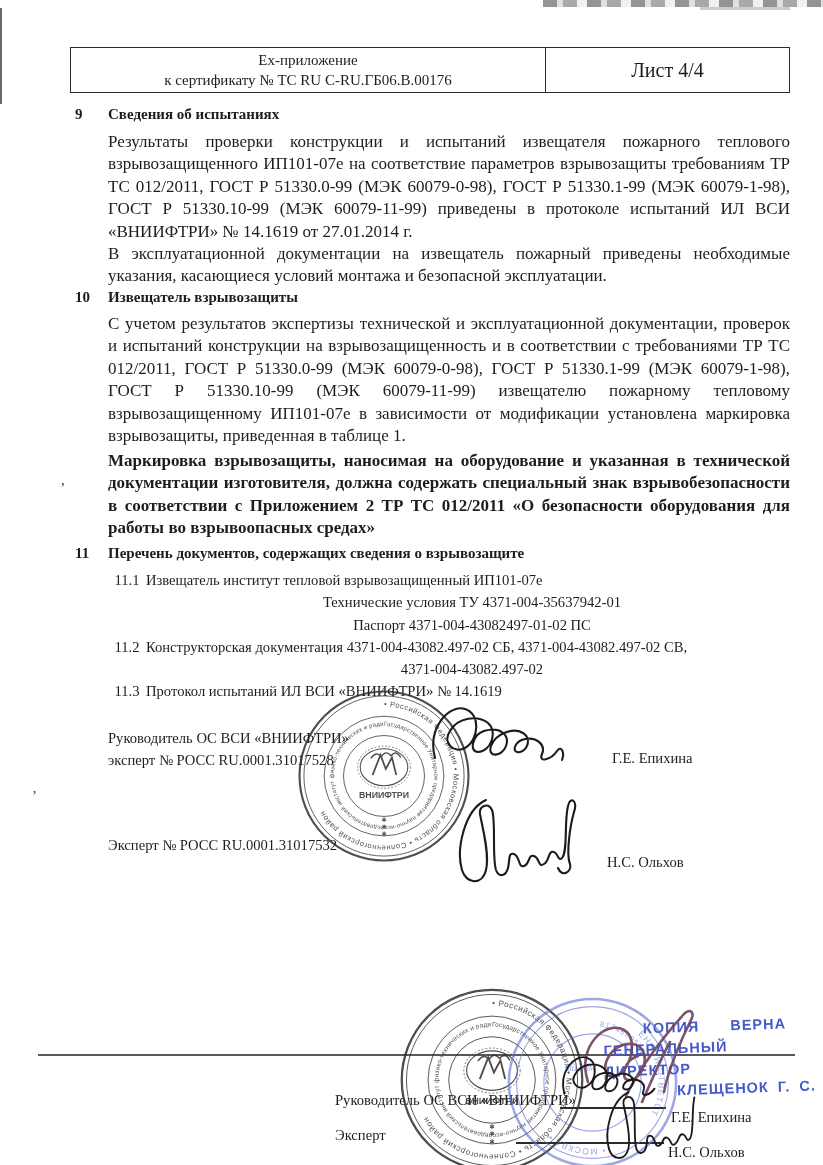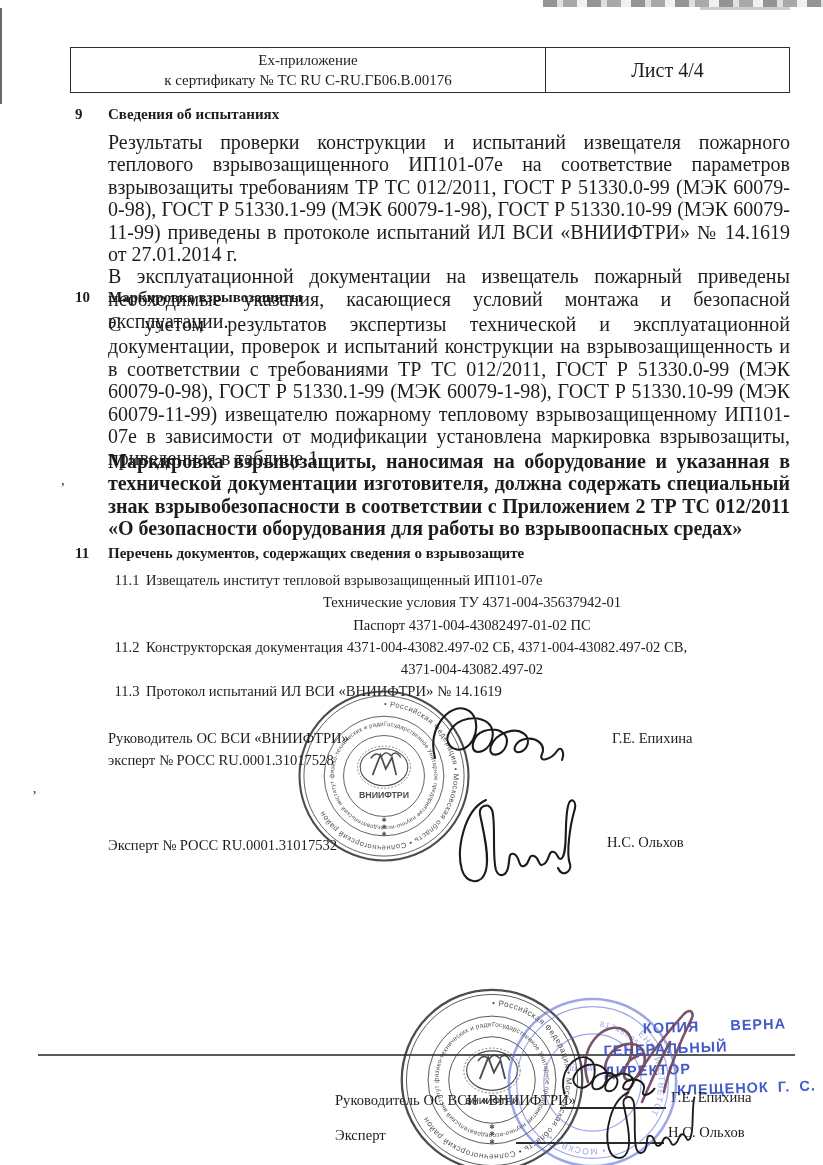--- a/index.html
+++ b/index.html
@@ -19,30 +19,30 @@
   .hdr-table{
     position:absolute;left:70px;top:47px;width:720px;height:46px;
     border:1.6px solid #2b2b2b;display:flex;box-sizing:border-box;
   }
   .hdr-left{flex:1;border-right:1.4px solid #2b2b2b;display:flex;flex-direction:column;
     align-items:center;justify-content:center;font-size:15px;line-height:20px;}
   .hdr-right{width:243px;display:flex;align-items:center;justify-content:center;font-size:20px;}
   
   .sec-head{position:absolute;display:flex;font-weight:bold;font-size:15px;}
   .sec-num{width:33px;}
-  .body-text{position:absolute;left:108px;width:682px;font-size:20px;line-height:22.4px;text-align:justify;}
+  .body-text{position:absolute;left:108px;width:682px;font-size:17px;line-height:22.4px;text-align:justify;}
   .body-text p{margin:0;}
   .bold-par{font-weight:bold;}
   .doc-list{position:absolute;left:108px;width:690px;font-size:14.6px;line-height:22.3px;}
   .doc-item{display:flex;}
   .doc-item .inum{width:38px;flex:none;}
   .doc-sub{padding-left:38px;}
   
   .label{position:absolute;font-size:14.6px;line-height:22px;white-space:nowrap;z-index:2;}
-  .name{position:absolute;font-size:14.6px;white-space:nowrap;z-index:2;}
+  .name{position:absolute;font-size:14.6px;white-space:nowrap;z-index:2;margin-top:20px;}
   .seal{position:absolute;z-index:3;}
   .sig{position:absolute;z-index:4;}
   .longline{position:absolute;left:38px;top:1054px;width:757px;height:2px;background:#3c3c3c;opacity:.85;z-index:1;}
   .sig-underline{position:absolute;height:1.6px;background:#2b2b2b;z-index:2;}
   .copy-stamp{
     position:absolute;left:604px;top:1016px;width:215px;z-index:2;
     font-family:"Liberation Sans",sans-serif;font-weight:bold;font-size:14.5px;line-height:21px;
     transform:rotate(-2deg);letter-spacing:1px;
   }
   .copy-stamp .l1{margin-left:40px;word-spacing:26px;}
@@ -74,21 +74,21 @@
     <span class="sec-num">9</span>
     <span>Сведения об испытаниях</span>
   </div>
   <div class="body-text" style="top:131px;">
     <p>Результаты проверки конструкции и испытаний извещателя пожарного теплового взрывозащищенного ИП101-07е на соответствие параметров взрывозащиты требованиям ТР ТС 012/2011, ГОСТ Р 51330.0-99 (МЭК 60079-0-98), ГОСТ Р 51330.1-99 (МЭК 60079-1-98), ГОСТ Р 51330.10-99 (МЭК 60079-11-99) приведены в протоколе испытаний ИЛ ВСИ «ВНИИФТРИ» № 14.1619 от 27.01.2014 г.</p>
     <p>В эксплуатационной документации на извещатель пожарный приведены необходимые указания, касающиеся условий монтажа и безопасной эксплуатации.</p>
   </div>
 
   <div class="sec-head" style="left:75px;top:289px;">
     <span class="sec-num">10</span>
-    <span>Маркировка взрывозащиты</span>
+    <span>Извещатель взрывозащиты</span>
   </div>
   <div class="body-text" style="top:313px;">
     <p>С учетом результатов экспертизы технической и эксплуатационной документации, проверок и испытаний конструкции на взрывозащищенность и в соответствии с требованиями ТР ТС 012/2011, ГОСТ Р 51330.0-99 (МЭК 60079-0-98), ГОСТ Р 51330.1-99 (МЭК 60079-1-98), ГОСТ Р 51330.10-99 (МЭК 60079-11-99) извещателю пожарному тепловому взрывозащищенному ИП101-07е в зависимости от модификации установлена маркировка взрывозащиты, приведенная в таблице 1.</p>
   </div>
   <div class="body-text" style="top:450px;">
     <p class="bold-par">Маркировка взрывозащиты, наносимая на оборудование и указанная в технической документации изготовителя, должна содержать специальный знак взрывобезопасности в соответствии с Приложением 2 ТР ТС 012/2011 «О безопасности оборудования для работы во взрывоопасных средах»</p>
   </div>
 
   <div class="sec-head" style="left:75px;top:545px;">
     <span class="sec-num">11</span>

